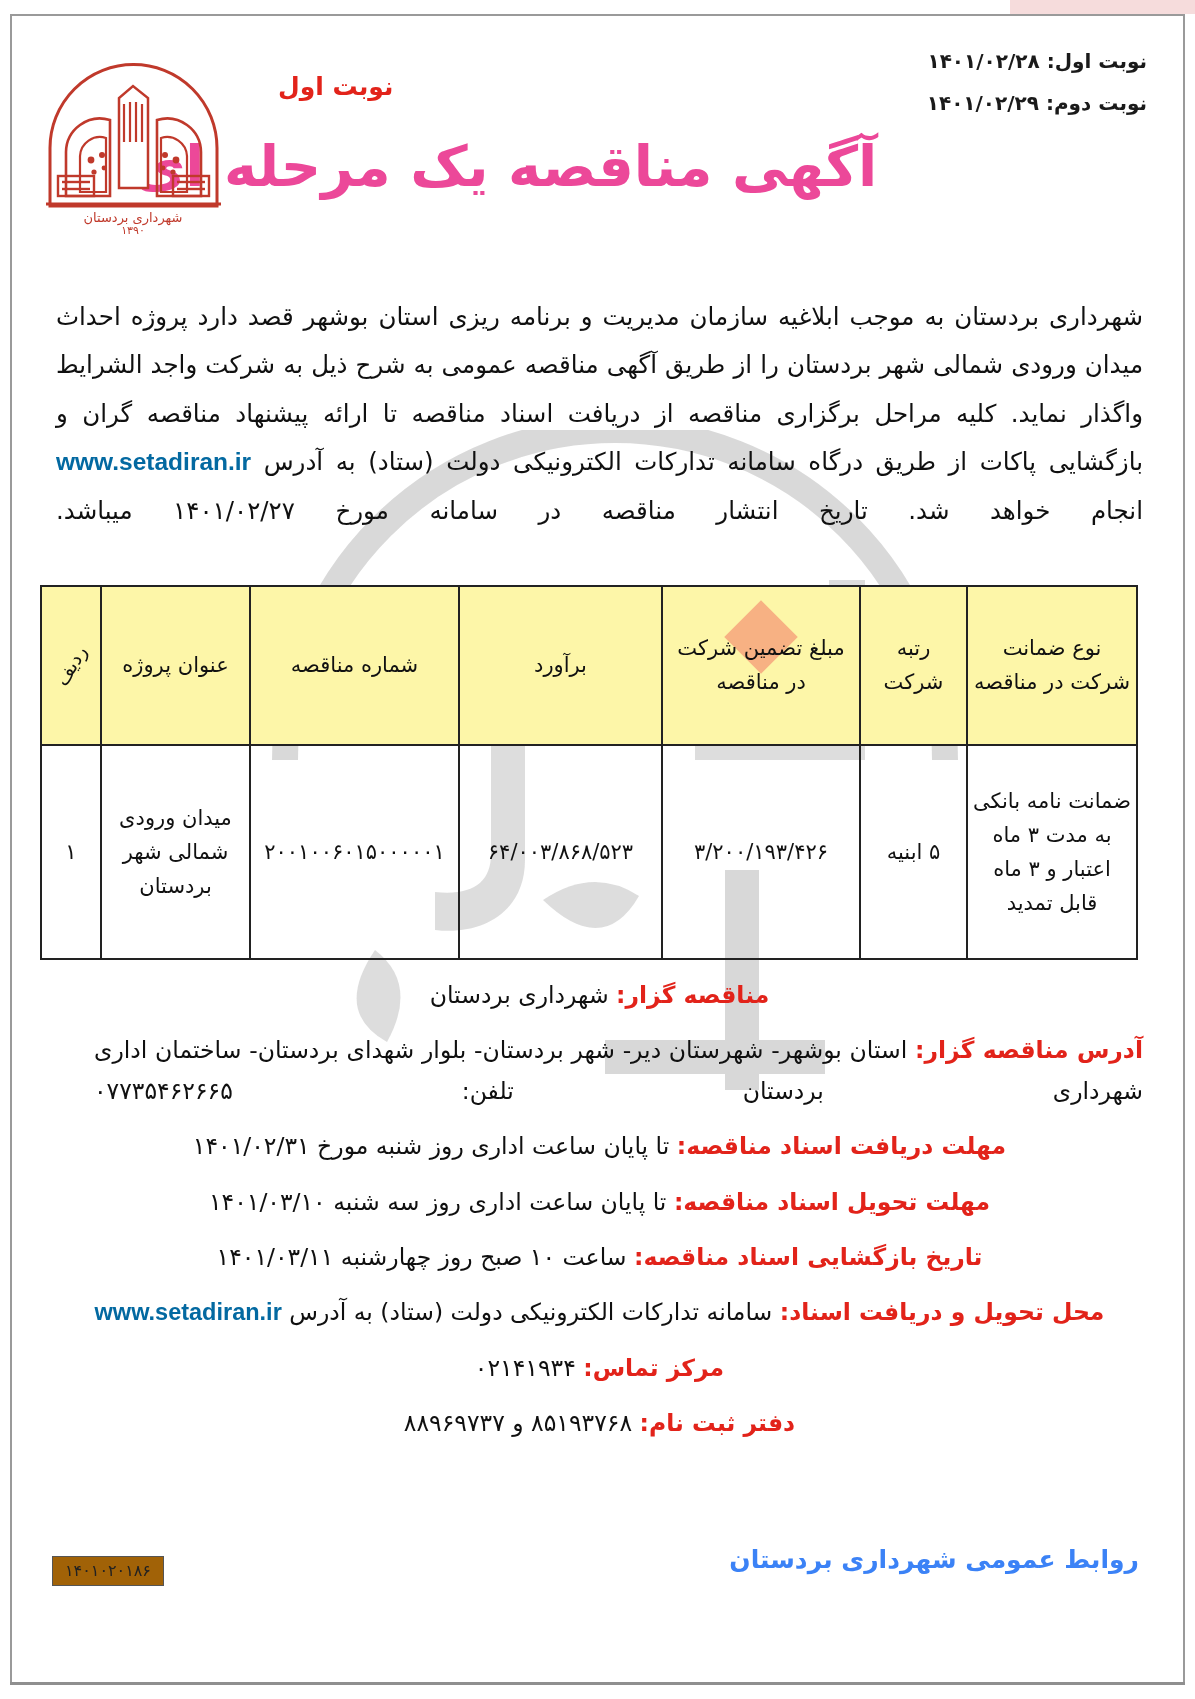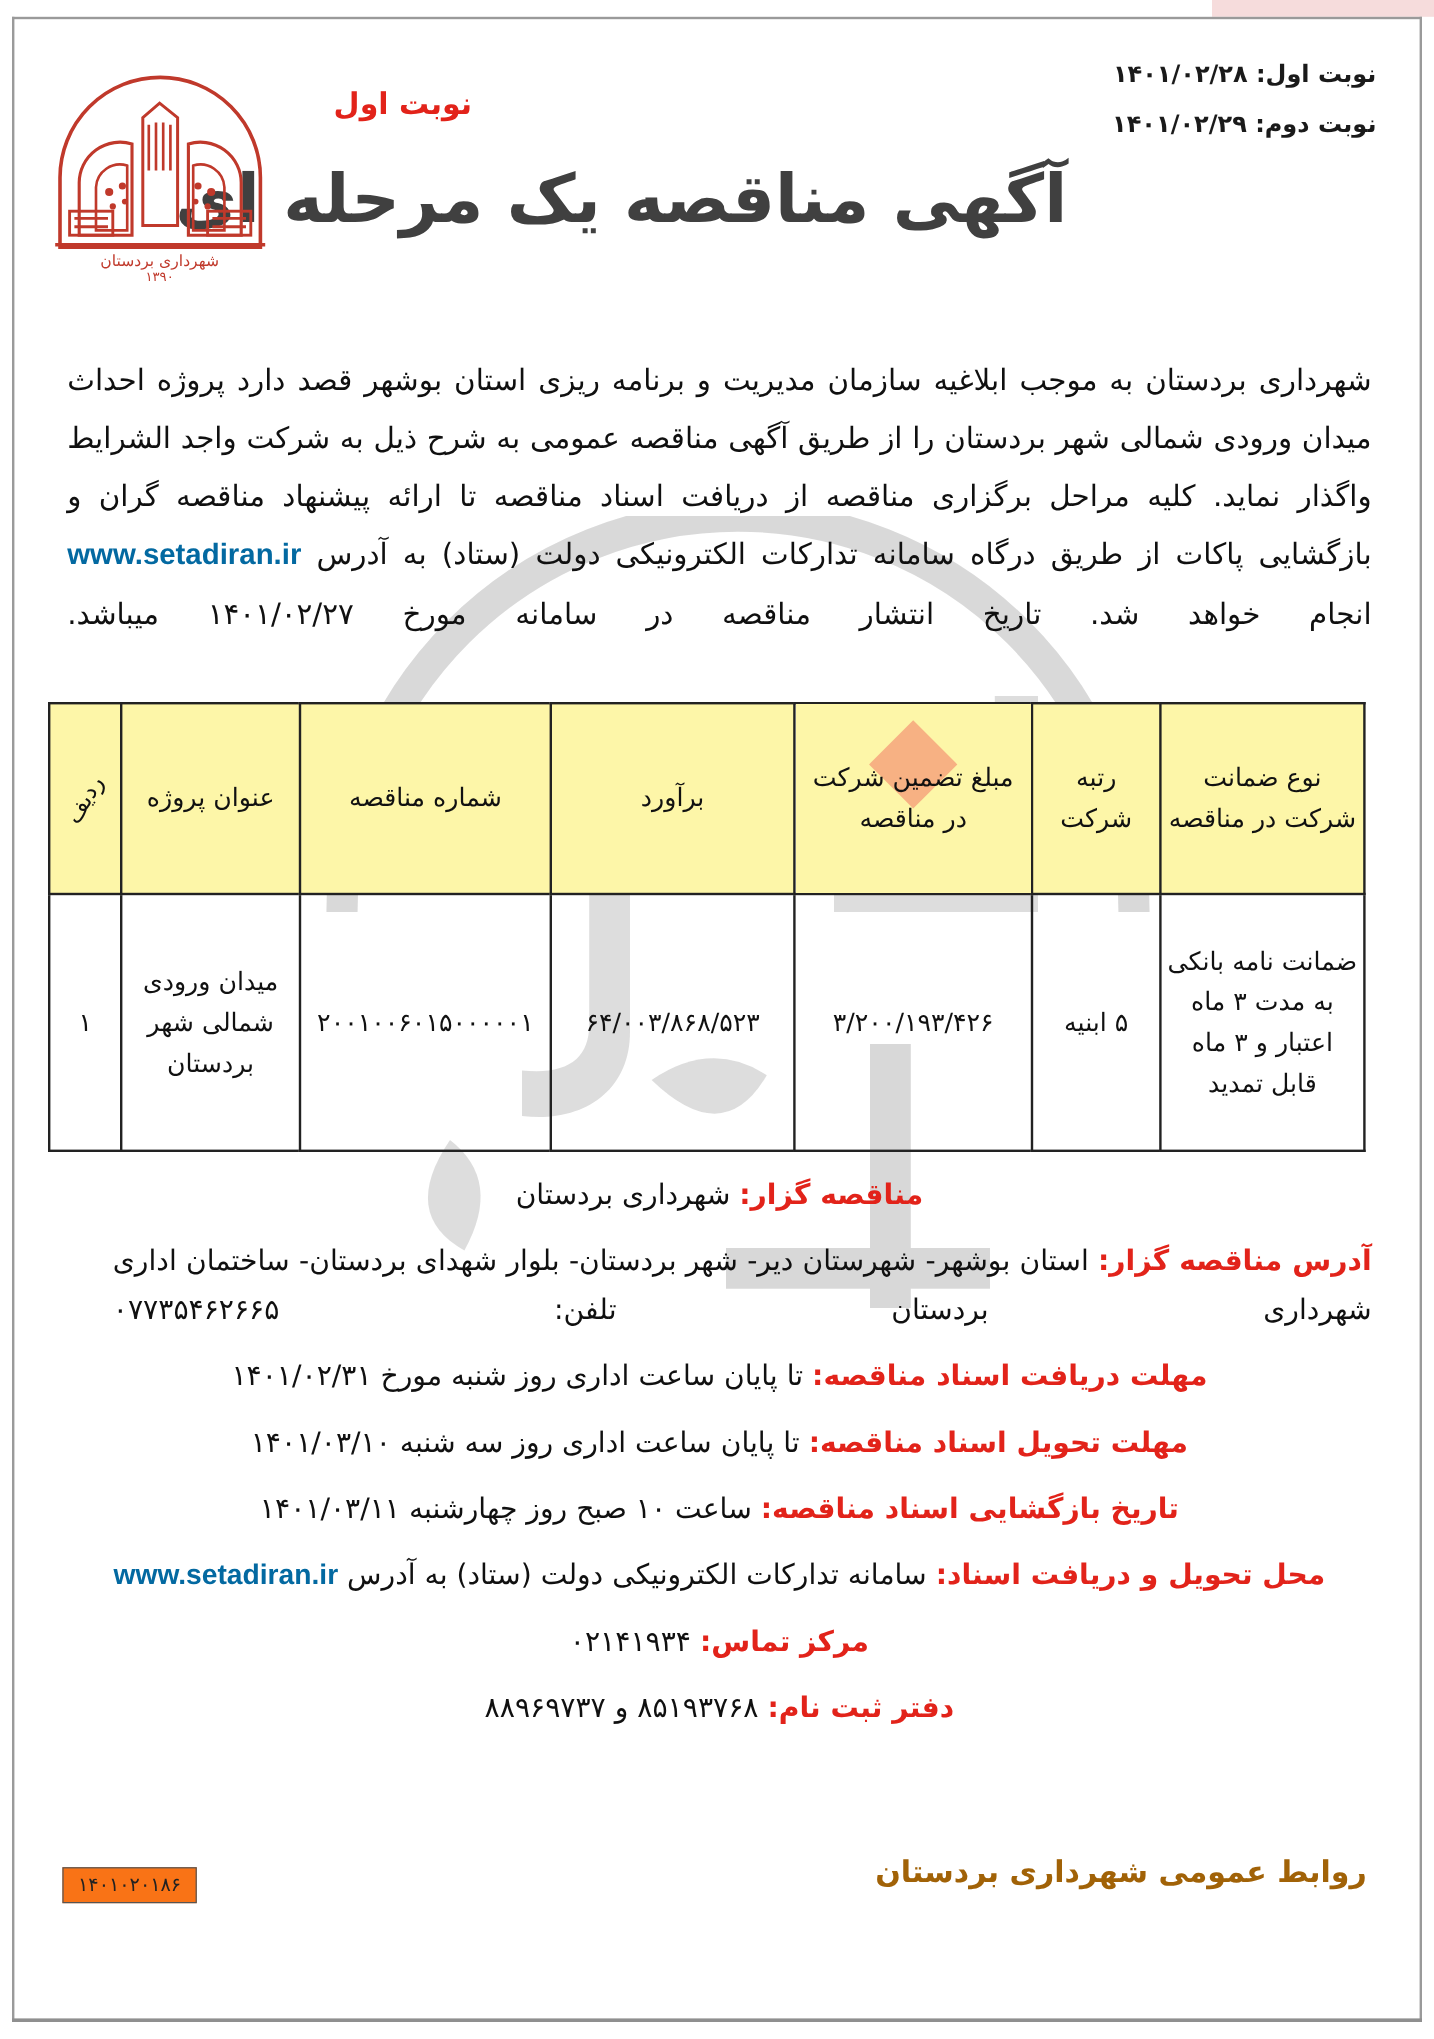--- a/index.html
+++ b/index.html
@@ -90,24 +90,24 @@
     top: 46px;
     left: 252px;
     font-size: 25px;
     font-weight: bold;
     color: #e2231a;
     white-space: nowrap;
   }
   .main-title {
     position: absolute;
     top: 108px;
-    left: 120px;
+    left: 108px;
     font-size: 56px;
     font-weight: bold;
-    color: #404040;
+    color: #ec4899;
     white-space: nowrap;
     letter-spacing: -1px;
   }
   .logo {
     position: absolute;
     top: 30px;
     left: 10px;
     width: 195px;
     height: 180px;
   }
@@ -222,34 +222,34 @@
   }
   .center-row { text-align: center; }
   .left-row   { text-align: left; }
 
   .closing {
     position: absolute;
     top: 1545px;
     right: 56px;
     font-size: 25px;
     font-weight: bold;
-    color: #a16207;
+    color: #3b82f6;
     z-index: 2;
     white-space: nowrap;
   }
   .refcode {
     position: absolute;
     top: 1556px;
     left: 52px;
     border: 1px solid #555;
     padding: 4px 12px 5px;
     font-size: 16px;
     letter-spacing: 1px;
     color: #222;
-    background: #f97316;
+    background: #a16207;
     z-index: 2;
     white-space: nowrap;
   }
 </style>
 </head>
 <body>
 
 <div id="page">
 
   <div class="corner-strip"></div>

